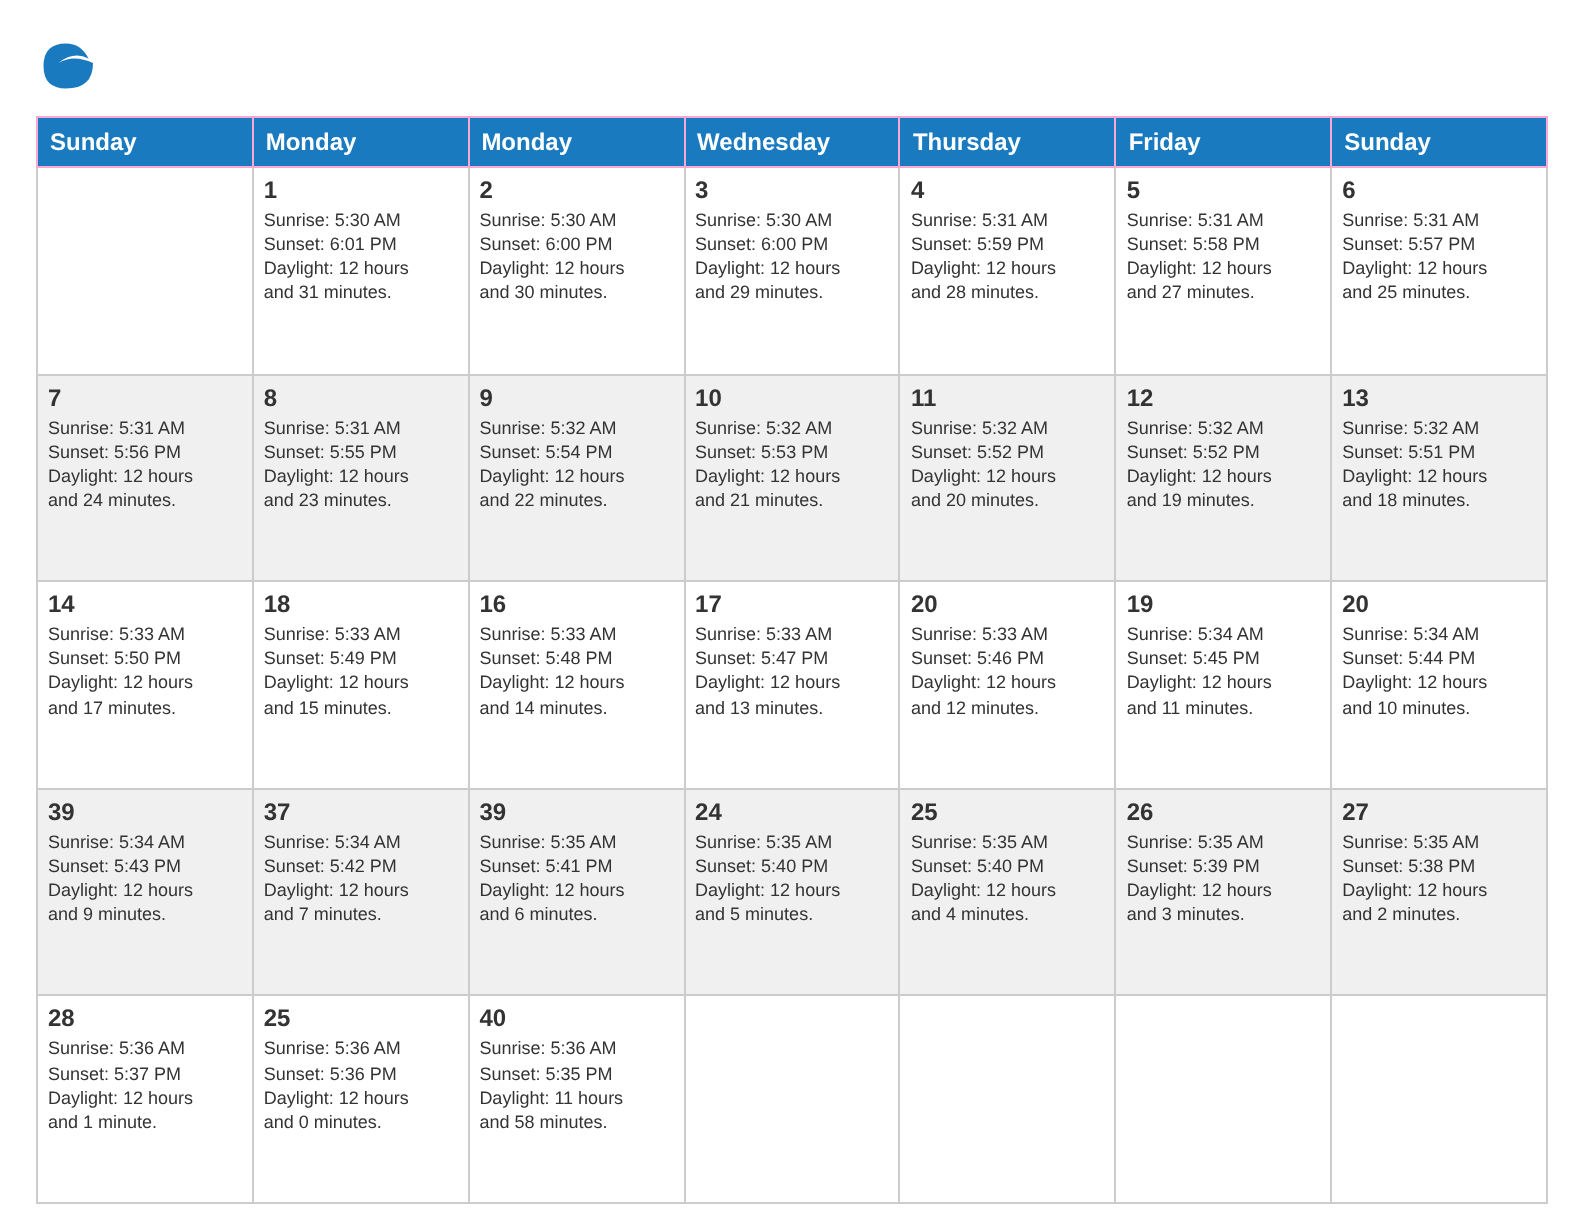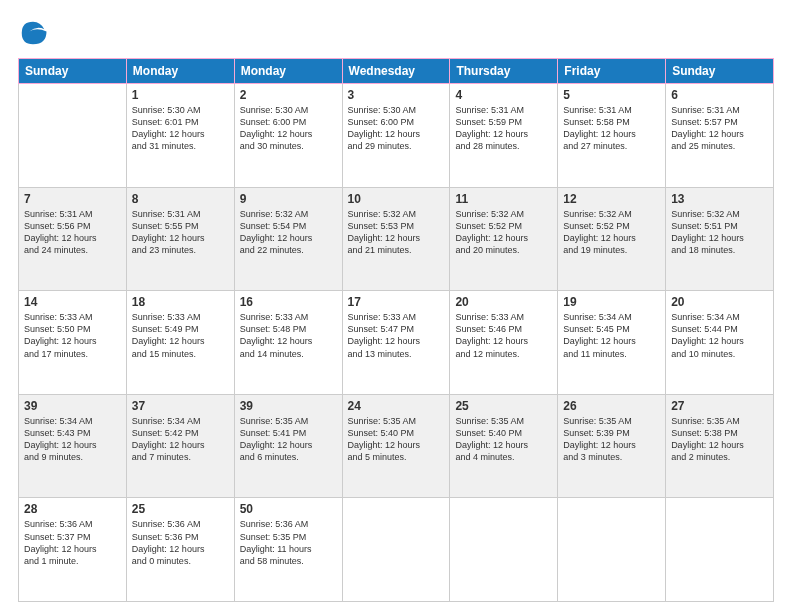--- a/index.html
+++ b/index.html
@@ -334,21 +334,21 @@
 and 1 minute.</div>
           </td>
           <td>
             <span class="day-num">25</span>
             <div class="day-info" style="white-space: pre-line;">Sunrise: 5:36 AM
 Sunset: 5:36 PM
 Daylight: 12 hours
 and 0 minutes.</div>
           </td>
           <td>
-            <span class="day-num">50</span>
+            <span class="day-num">40</span>
             <div class="day-info" style="white-space: pre-line;">Sunrise: 5:36 AM
 Sunset: 5:35 PM
 Daylight: 11 hours
 and 58 minutes.</div>
           </td>
           <td class="empty-cell"></td>
           <td class="empty-cell"></td>
           <td class="empty-cell"></td>
           <td class="empty-cell"></td>
         </tr>

